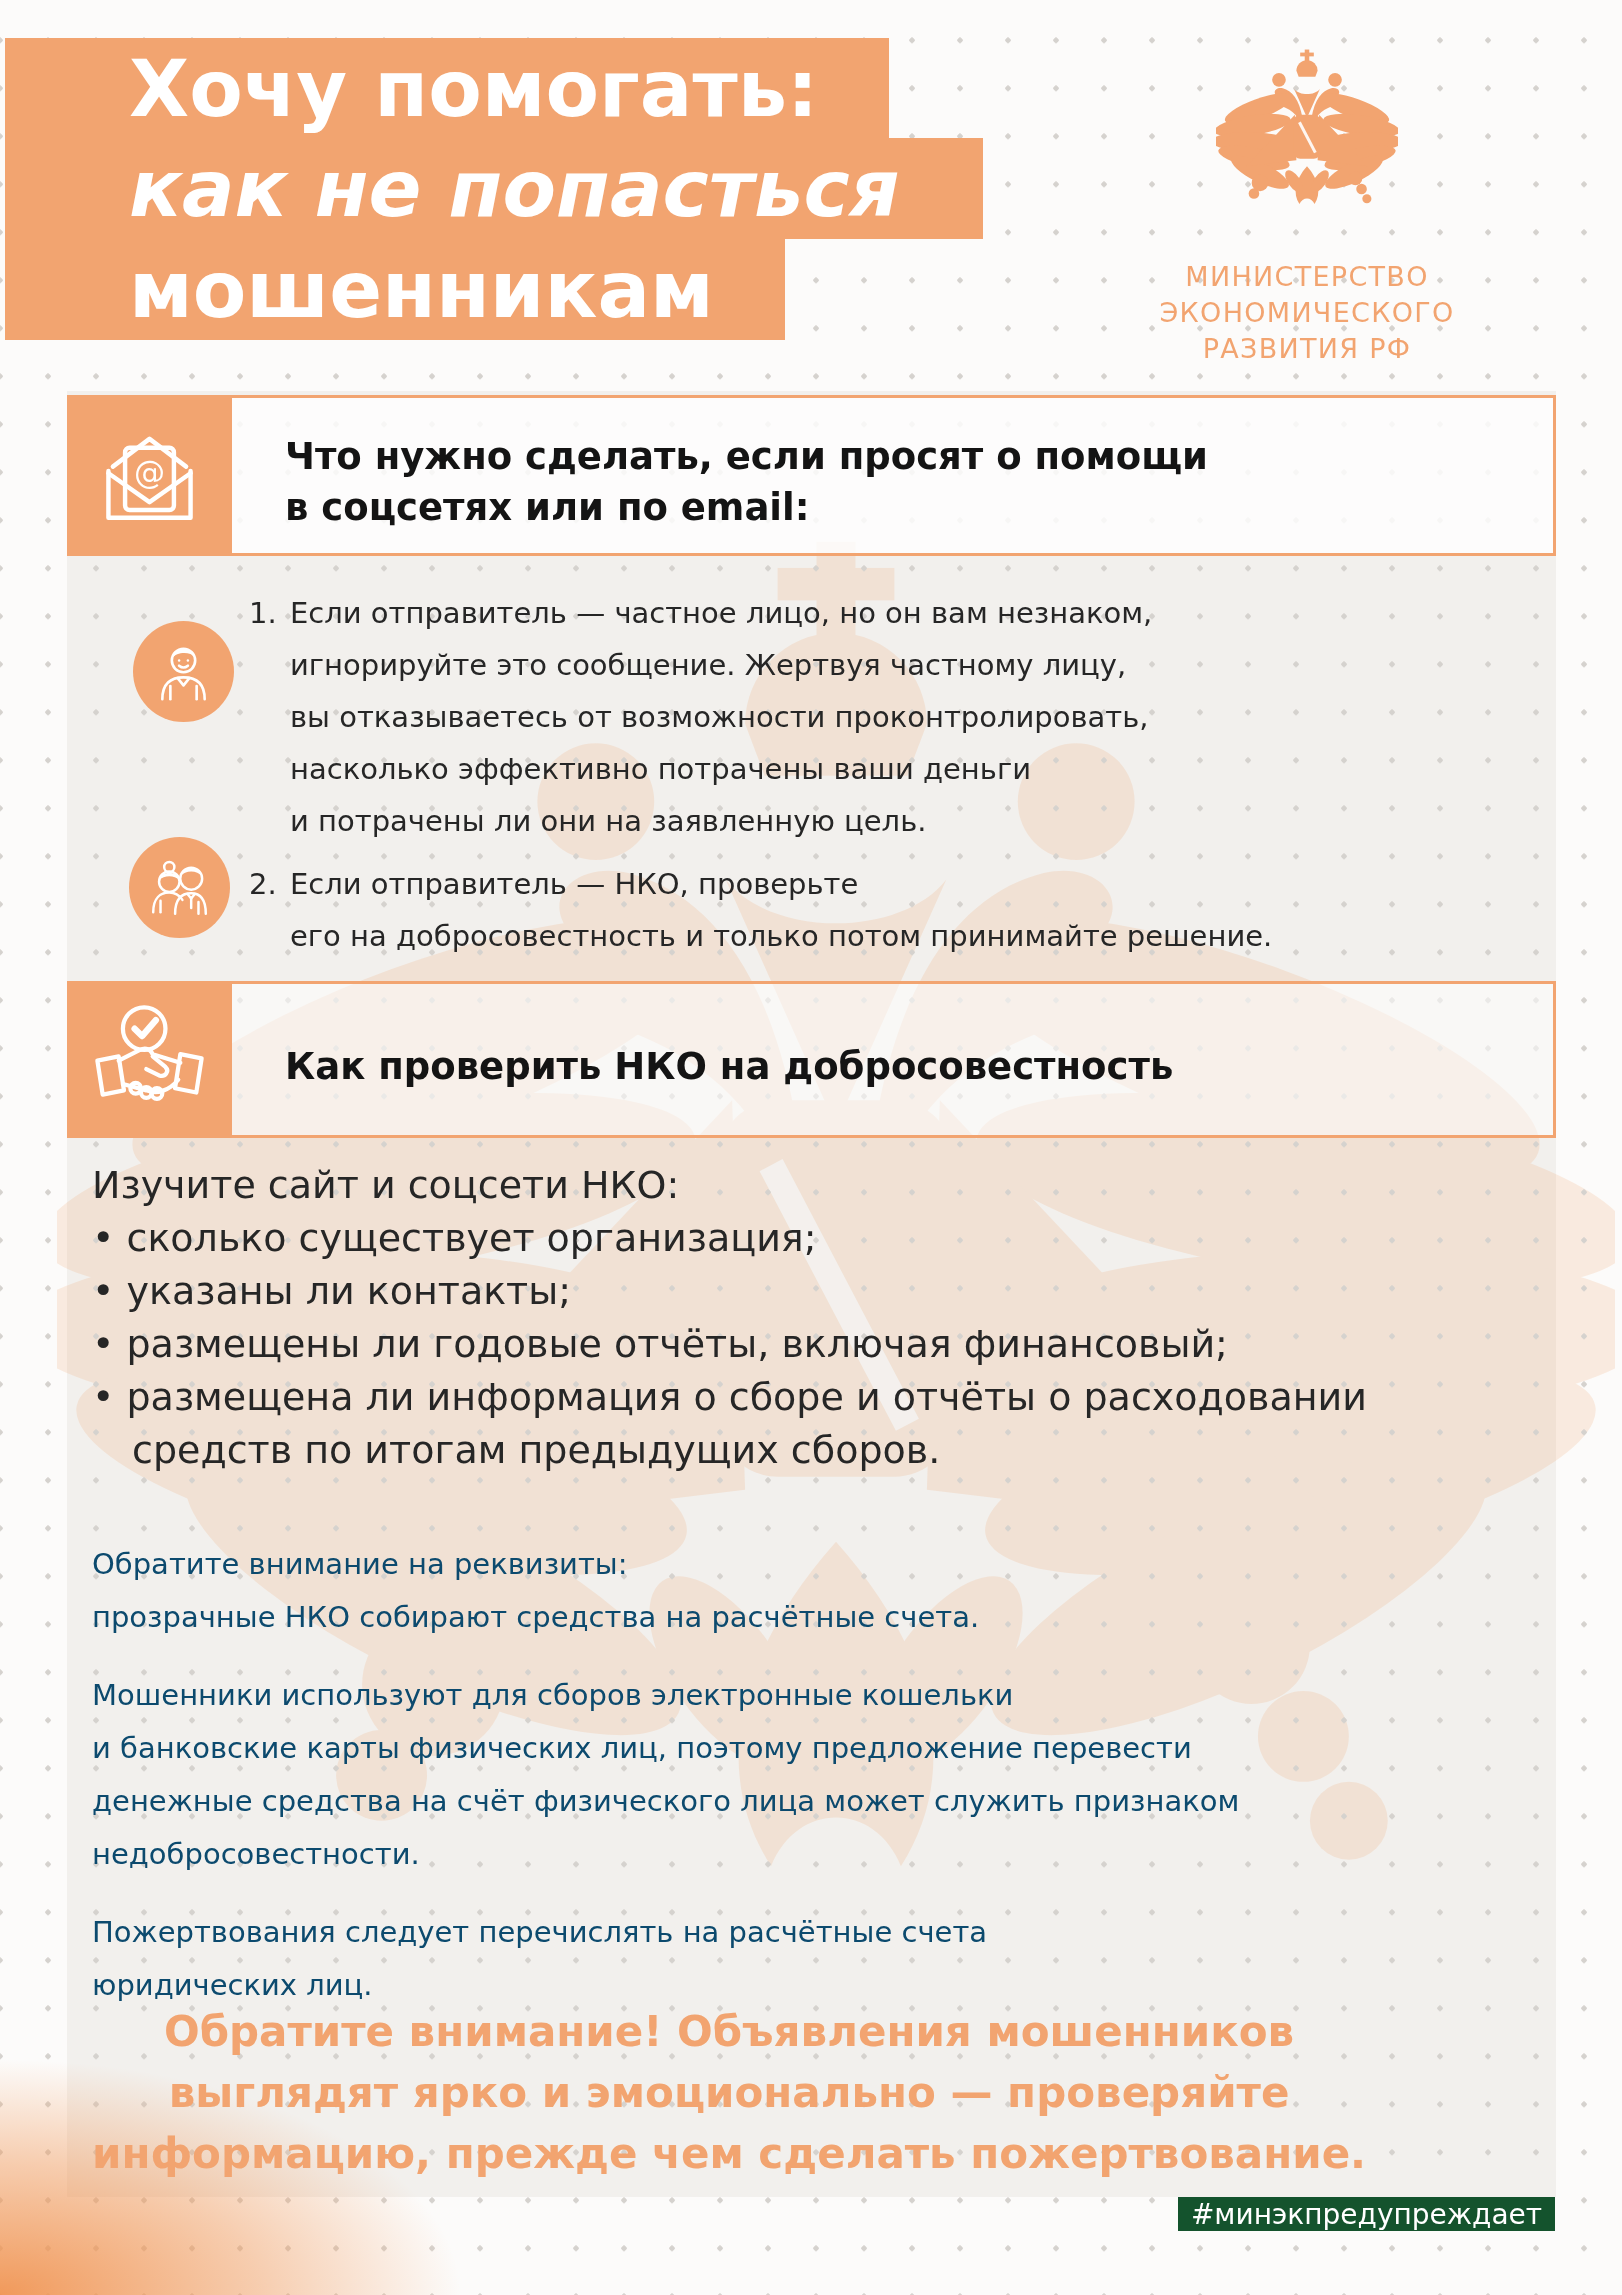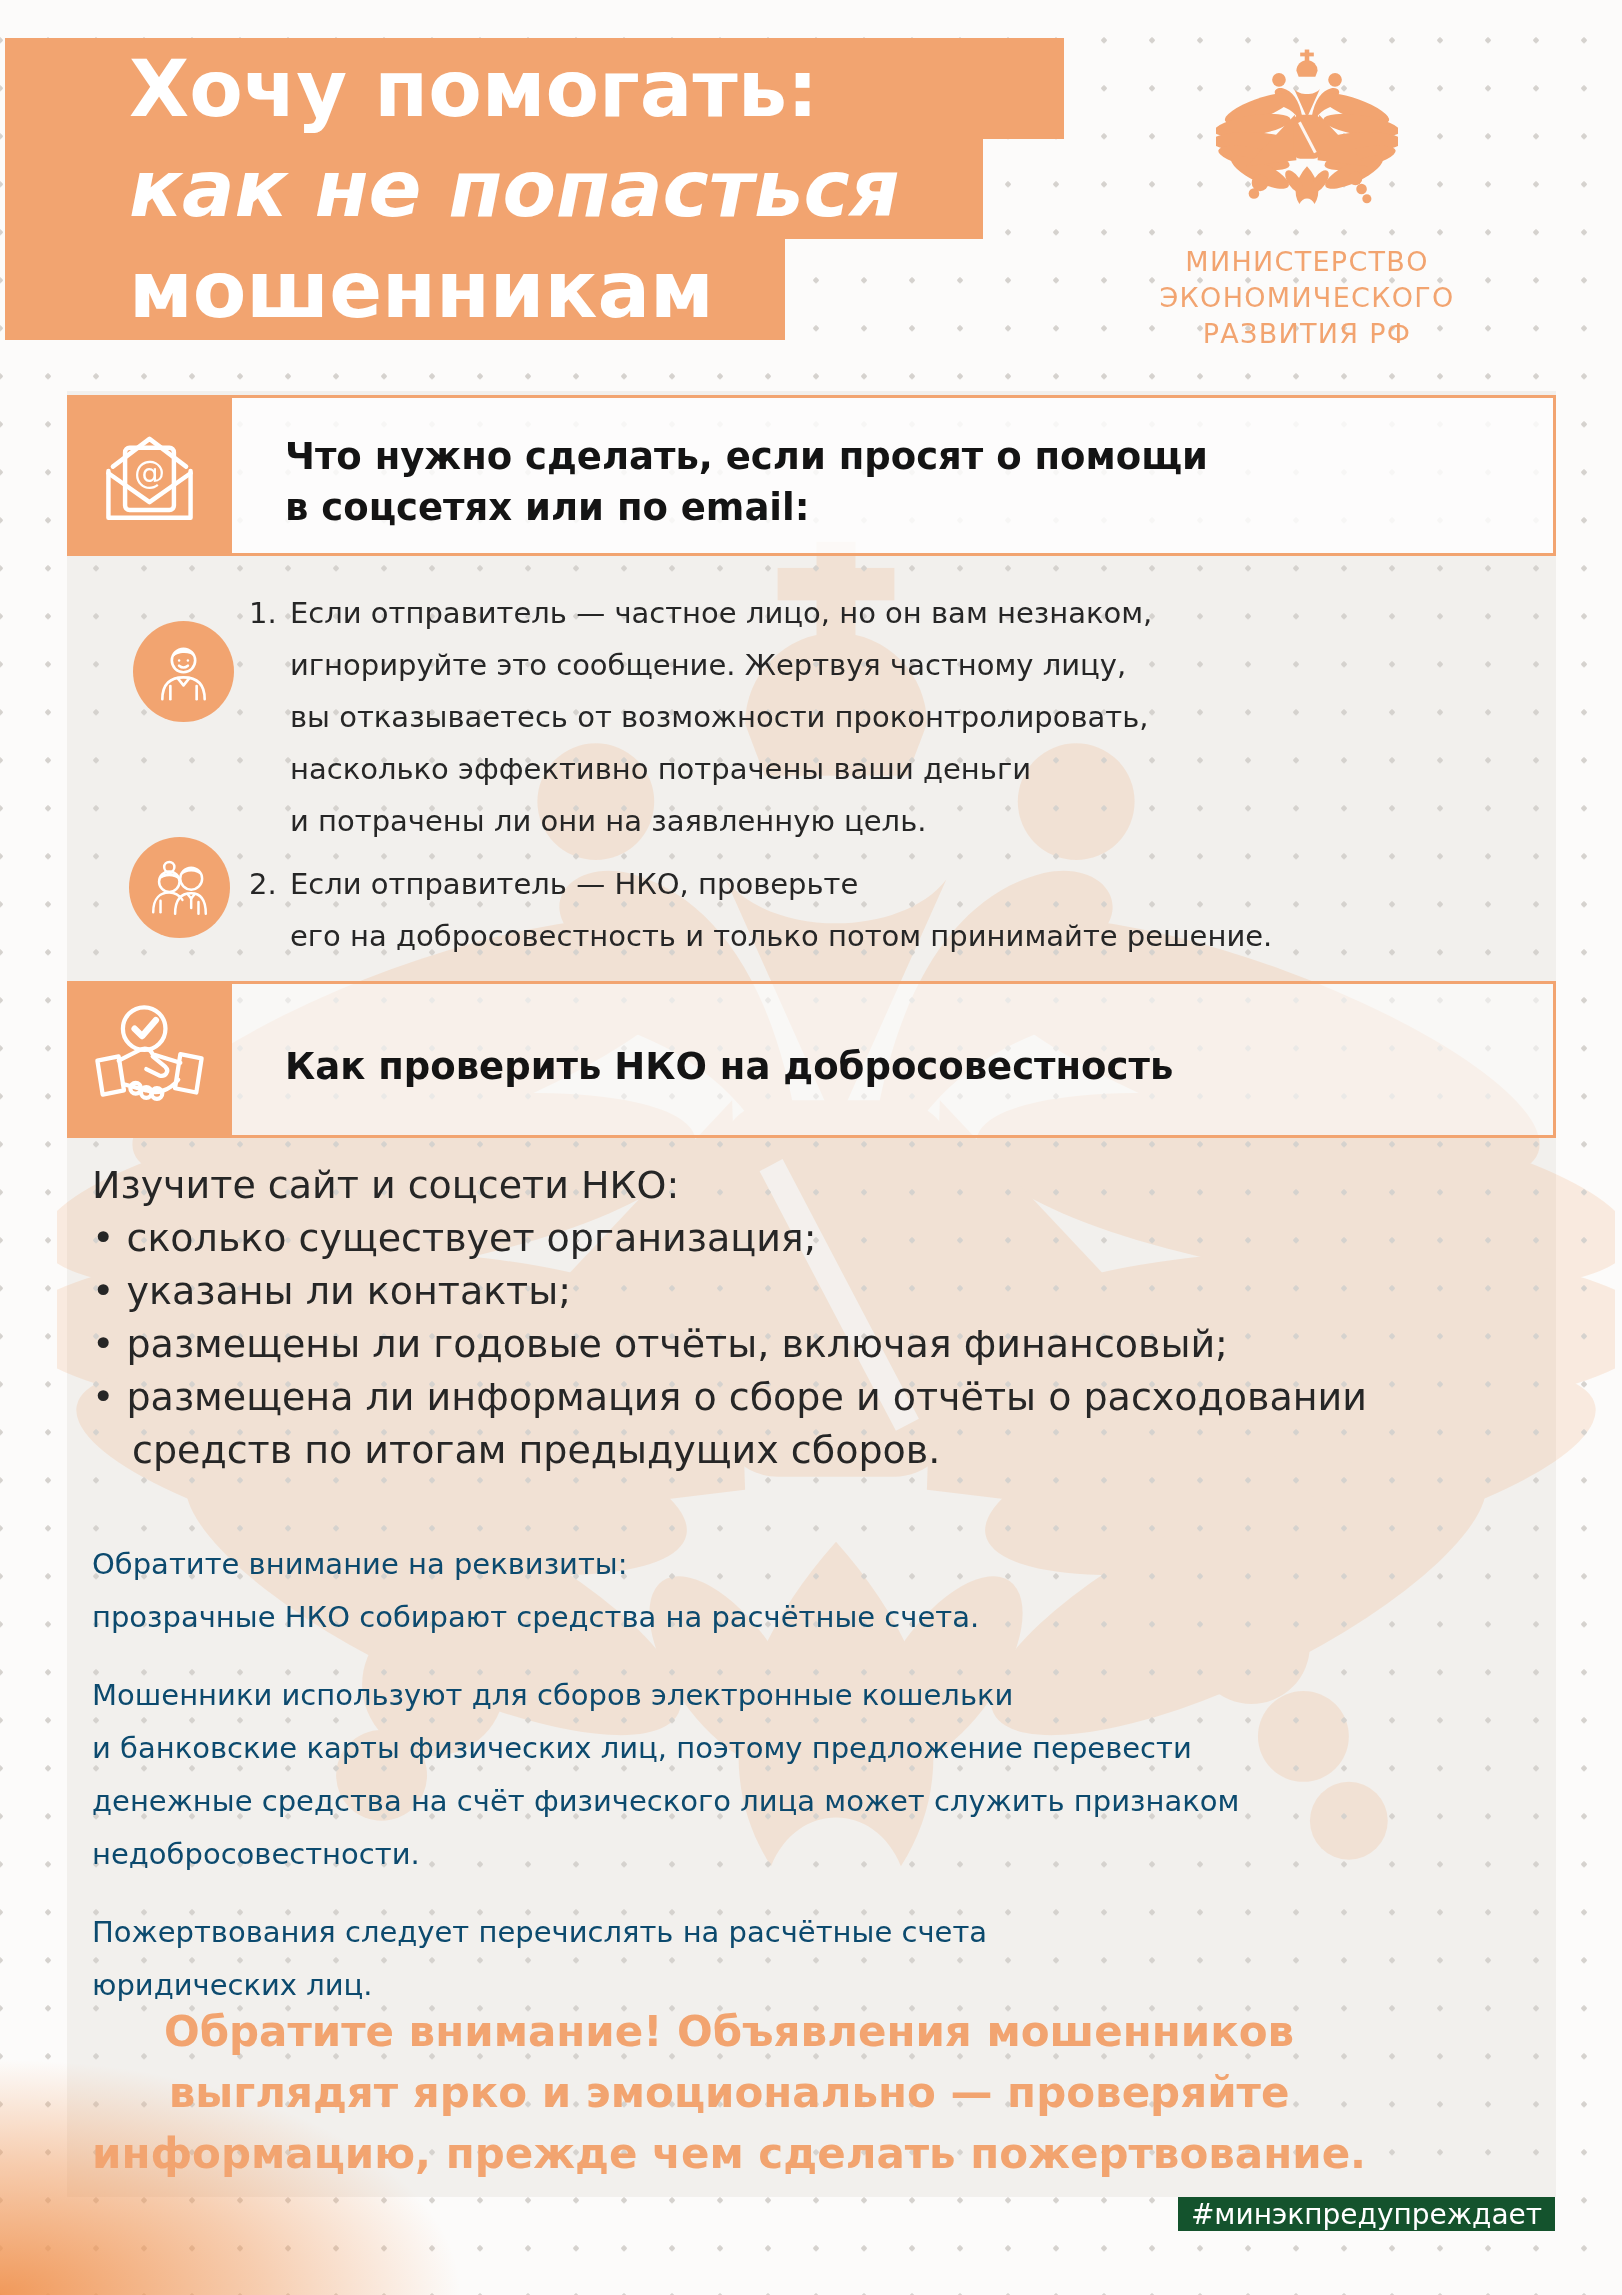--- a/index.html
+++ b/index.html
@@ -20,28 +20,28 @@
     position:absolute;left:0;top:2029px;width:616px;height:266px;
     background:radial-gradient(110% 130% at 0% 100%,
       rgba(240,148,82,.95) 0%,rgba(240,148,82,.45) 38%,rgba(240,148,82,0) 68%);
   }
   
   .trow{
     position:absolute;left:5px;background:#F2A470;color:#FFFFFF;
     font-weight:700;font-size:78px;display:flex;align-items:center;
     padding-left:124px;box-sizing:border-box;white-space:nowrap;
   }
-  .trow1{top:38px;width:1059px;height:101px;}
+  .trow1{top:38px;width:884px;height:101px;}
   .trow2{top:138px;width:978px;height:101px;font-style:italic;}
   .trow3{top:239px;width:780px;height:101px;}
   
   .logo{position:absolute;left:1125px;top:45px;width:364px;text-align:center;}
   .logo svg.eagle{width:182px;height:197px;color:#F2A470;}
   .ministry{
-    font-size:27px;line-height:36px;letter-spacing:1.3px;
+    margin-top:15px;font-size:27px;line-height:36px;letter-spacing:1.3px;
     color:#F2A470;white-space:pre-line;font-weight:400;
   }
   
   .hbox{
     position:absolute;left:67px;width:1489px;border:3.1px solid #F2A470;
     box-sizing:border-box;
   }
   .s1{top:395px;height:161px;background:rgba(255,255,255,.8);}
   .s2{top:981px;height:157px;background:rgba(255,255,255,.5);}
   .hbar{

